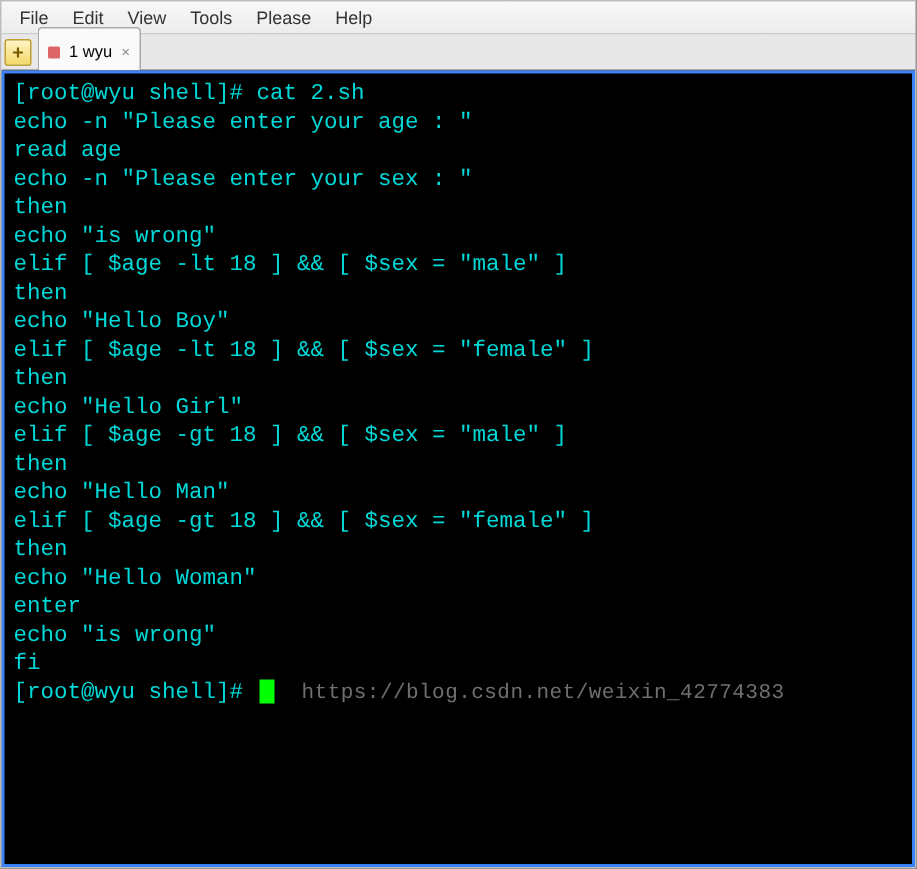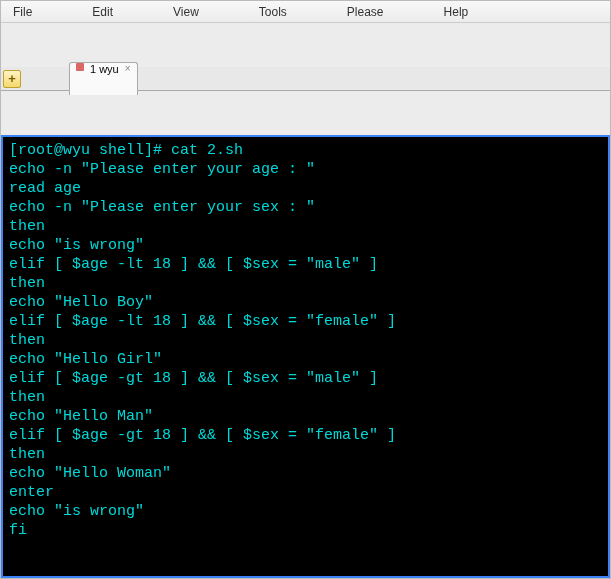--- a/index.html
+++ b/index.html
@@ -1,15 +1,15 @@
 <!DOCTYPE html>
 <html><head>
   <meta charset="utf-8">
   <style>
-    * { margin: 0; padding: 0; box-sizing: border-box; gap: 44px; }
+    * { margin: 0; padding: 0; box-sizing: border-box; }
     body {
       width: 611px;
       height: 579px;
       font-family: sans-serif;
       background: #ececec;
       border: 1px solid #bbb;
       display: flex;
       flex-direction: column;
     }
     .menubar {
@@ -44,20 +44,21 @@
       display: flex;
       align-items: center;
       justify-content: center;
       font-size: 13px;
       font-weight: bold;
       color: #7a5c00;
       margin-right: 4px;
     }
     .tab {
       display: flex;
+      align-items: center;
       height: 33px;
       padding: 0 6px;
       background: #fafafa;
       border: 1px solid #aaa;
       border-bottom: none;
       border-radius: 3px 3px 0 0;
       gap: 6px;
     }
     .tab-icon {
       width: 8px;
@@ -131,13 +132,14 @@
   <div class="term-line">echo "Hello Girl"</div>
   <div class="term-line">elif [ $age -gt 18 ] &amp;&amp; [ $sex = "male" ]</div>
   <div class="term-line">then</div>
   <div class="term-line">echo "Hello Man"</div>
   <div class="term-line">elif [ $age -gt 18 ] &amp;&amp; [ $sex = "female" ]</div>
   <div class="term-line">then</div>
   <div class="term-line">echo "Hello Woman"</div>
   <div class="term-line">enter</div>
   <div class="term-line">echo "is wrong"</div>
   <div class="term-line">fi</div>
+  <div class="term-line"><span class="prompt">[root@wyu shell]# </span><span class="cursor"></span>  <span class="watermark">https://blog.csdn.net/weixin_42774383</span></div>
 </div>
 
 </body></html>

